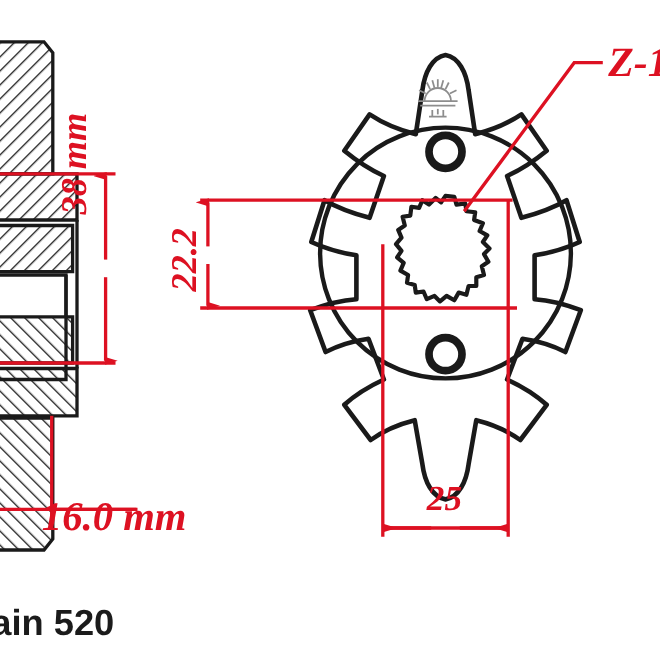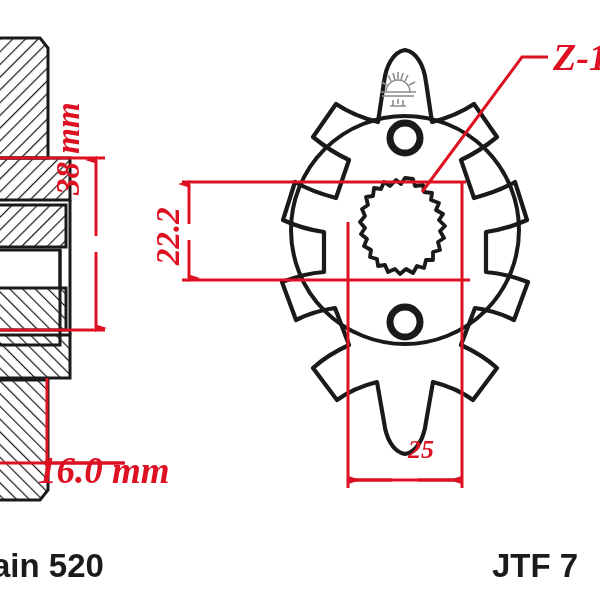--- a/index.html
+++ b/index.html
@@ -50,23 +50,23 @@
     transform: rotate(-90deg);
     transform-origin: left top;
   }
   .label-160 {
     left: 38px;
     top: 428px;
     font-size: 37px;
     margin-top: 24px;
   }
   .label-25 {
-    left: 408px;
+    left: 388px;
     top: 437px;
-    font-size: 26px;
+    font-size: 32px;
     font-family: Liberation Serif, serif;
   }
   .label-z {
     left: 553px;
     top: 38px;
     font-size: 38px;
   }
   .foot {
     color: #1b1b1b;
     font-family: "Liberation Sans", sans-serif;
@@ -260,15 +260,14 @@
   <span class="txt dim-txt label-222">22.2</span>
 
   <span class="txt dim-txt label-160">16.0 mm</span>
 
   <span class="txt dim-txt label-25">25</span>
 
   <span class="txt dim-txt label-z">Z-1</span>
 
   <span class="txt foot foot-chain">ain 520</span>
 
-  <span class="txt foot foot-code">JTF 7</span>
 
 </div>
 
 </body></html>

